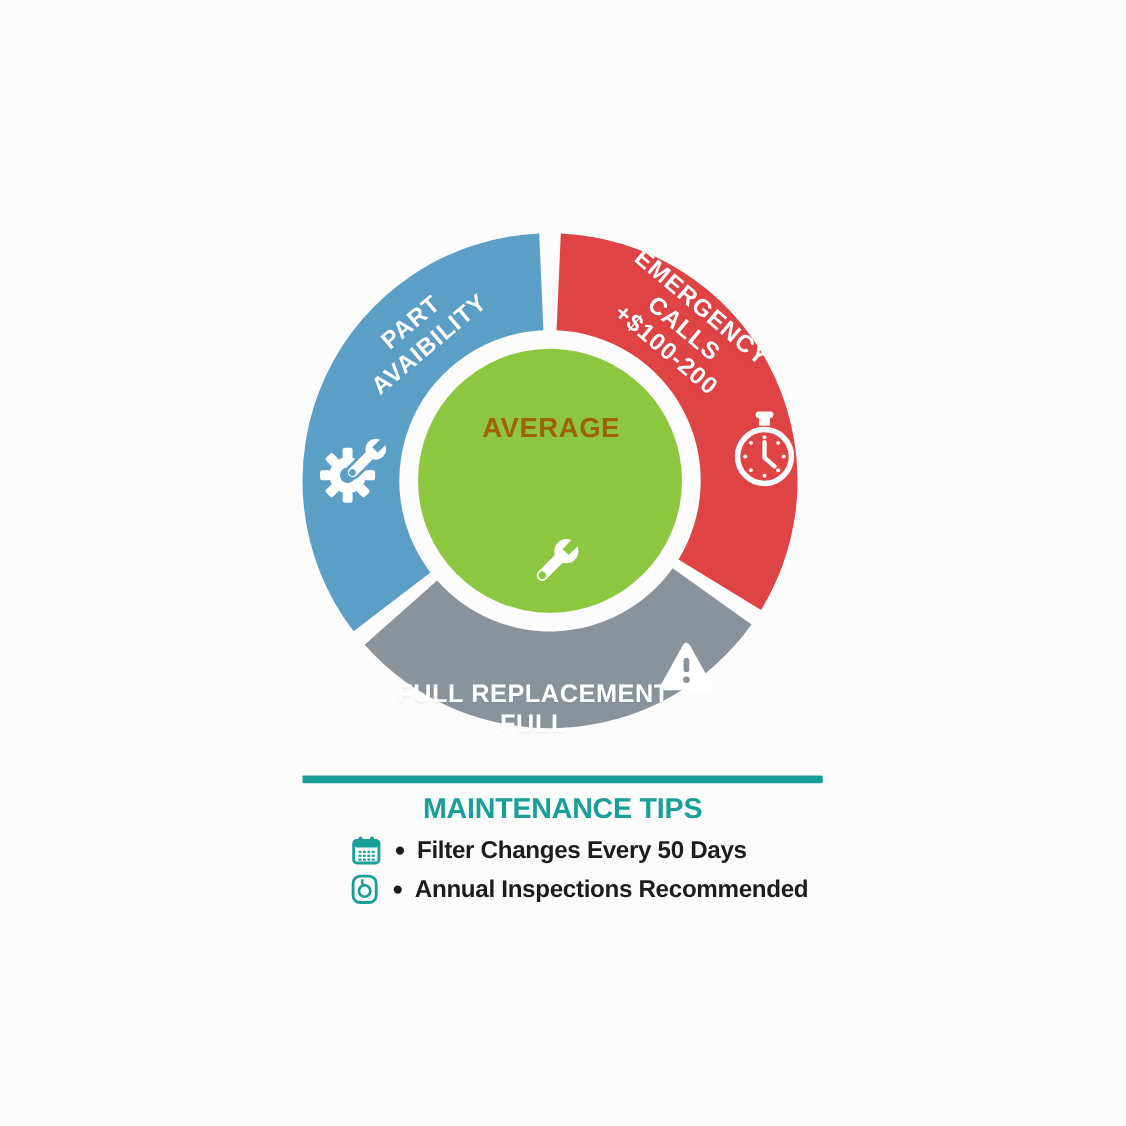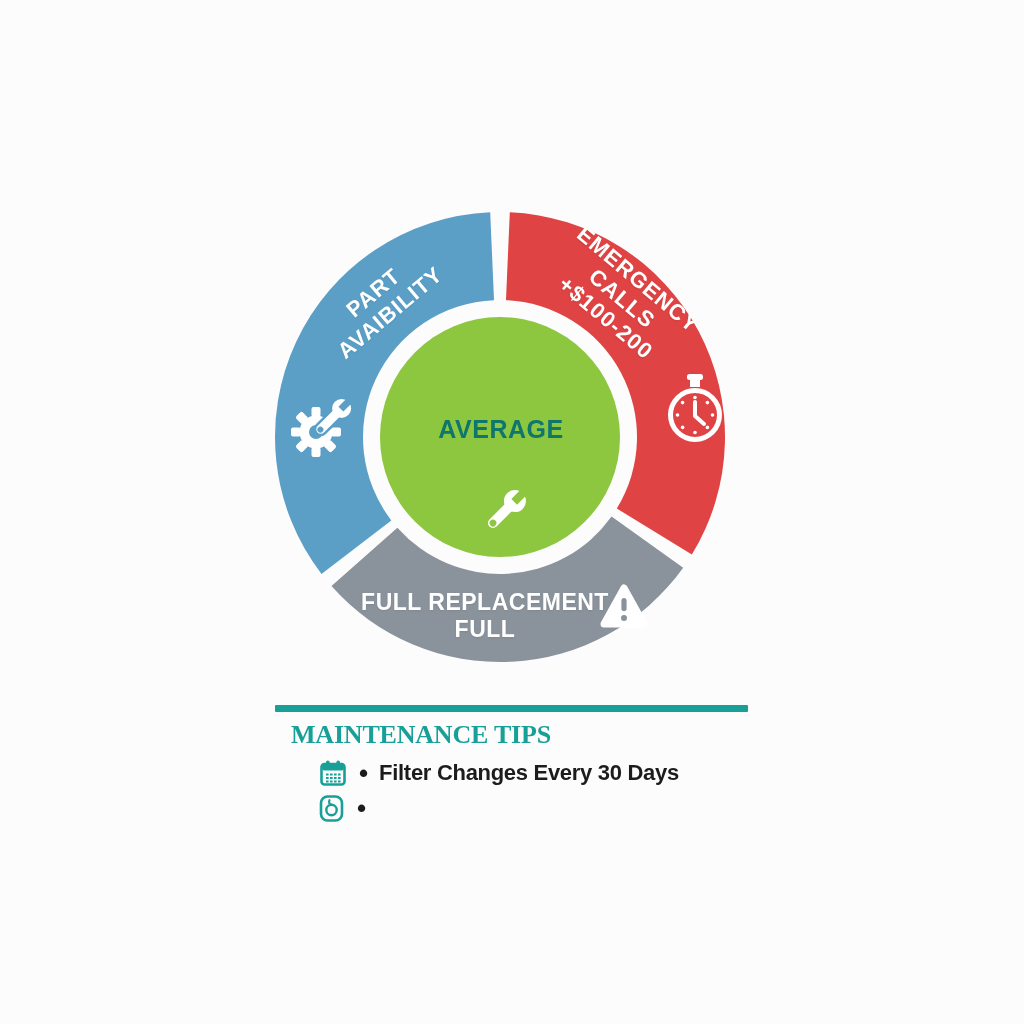--- a/index.html
+++ b/index.html
@@ -10,30 +10,30 @@
     overflow:hidden;position:relative;
   }
   .stage{position:absolute;inset:0;width:1024px;height:1024px;}
   svg.donut{position:absolute;left:0;top:0;}
   .lbl{position:absolute;color:#fff;font-weight:bold;text-align:center;
        text-shadow:0 1px 2px rgba(0,0,0,0.08);}
   .lbl-part{left:272px;top:277px;width:220px;font-size:22px;line-height:26px;
             letter-spacing:1px;transform:rotate(-40deg);}
   .lbl-emergency{left:512px;top:261px;width:220px;font-size:22px;line-height:25px;
             letter-spacing:1px;transform:rotate(40deg);}
-  .lbl-full{left:355px;top:589px;width:260px;font-size:23px;line-height:27px;letter-spacing:0.5px;}
+  .lbl-full{left:355px;top:617px;width:260px;font-size:23px;line-height:27px;letter-spacing:0.5px;}
   .center-text{position:absolute;left:375px;top:374px;width:252px;text-align:center;
-            color:#0f766e;font-weight:bold;margin-top:40px;}
+            color:#a16207;font-weight:bold;}
   .center-text .l1{font-size:25px;line-height:30px;letter-spacing:0.5px;}
   .center-text .l2{font-size:25px;line-height:30px;letter-spacing:0.5px;}
   .center-text .l3{font-size:42px;line-height:46px;letter-spacing:0.5px;margin-top:2px;}
   .divider{position:absolute;left:275px;top:705px;width:473px;height:7px;
             background:var(--c-teal,#18a098);border-radius:1px;}
-  .tips-title{position:absolute;left:291px;top:720px;width:473px;
-            color:var(--c-teal,#18a098);font-weight:bold;font-size:26px;letter-spacing:-0.2px;font-family:Liberation Serif, serif;}
+  .tips-title{position:absolute;left:275px;top:720px;width:473px;text-align:center;
+            color:var(--c-teal,#18a098);font-weight:bold;font-size:26px;letter-spacing:-0.2px;}
   .tip-row{position:absolute;left:318px;height:34px;display:flex;align-items:center;gap:11px;}
   .tip-row.r1{top:756px;}
   .tip-row.r2{top:791px;}
   .tip-bullet{font-size:26px;font-weight:bold;color:var(--c-tip-text,#1c1c1c);line-height:1;}
   .tip-text{font-size:22px;font-weight:bold;color:var(--c-tip-text,#1c1c1c);letter-spacing:-0.3px;}
   .tip-icon{flex:0 0 auto;display:flex;align-items:center;}
 </style>
 </head>
 <body>
 
@@ -144,27 +144,28 @@
           <rect x="16" y="19" width="2.6" height="2"></rect>
             <rect x="20" y="19" width="2.6" height="2"></rect>
           <rect x="8" y="22.5" width="2.6" height="2"></rect>
             <rect x="12" y="22.5" width="2.6" height="2"></rect>
           <rect x="16" y="22.5" width="2.6" height="2"></rect>
             <rect x="20" y="22.5" width="2.6" height="2"></rect>
         </g>
       </svg>
     </span>
     <span class="tip-bullet">•</span>
-    <span class="tip-text">Filter Changes Every 30 Days</span>
+    <span class="tip-text">Filter Changes Every 50 Days</span>
   </div>
 
   <div class="tip-row r2">
     <span class="tip-icon">
       <svg width="28" height="32" viewBox="0 0 28 32">
         <rect x="3" y="4.5" width="21" height="24" rx="6.5" fill="none" stroke="var(--c-teal)" stroke-width="2.6"></rect>
         <circle cx="13.5" cy="18" r="5.2" fill="none" stroke="var(--c-teal)" stroke-width="2.4"></circle>
         <path d="M13.5 12.8 Q10 11.5 11.5 8.2" fill="none" stroke="var(--c-teal)" stroke-width="2.2" stroke-linecap="round"></path>
       </svg>
     </span>
     <span class="tip-bullet">•</span>
+    <span class="tip-text">Annual Inspections Recommended</span>
   </div>
 
 </div>
 
 </body></html>

